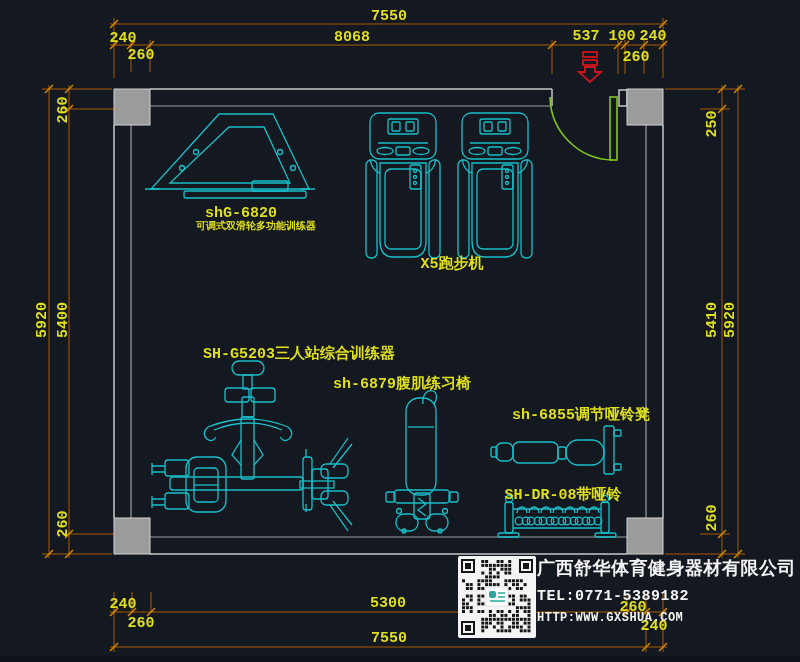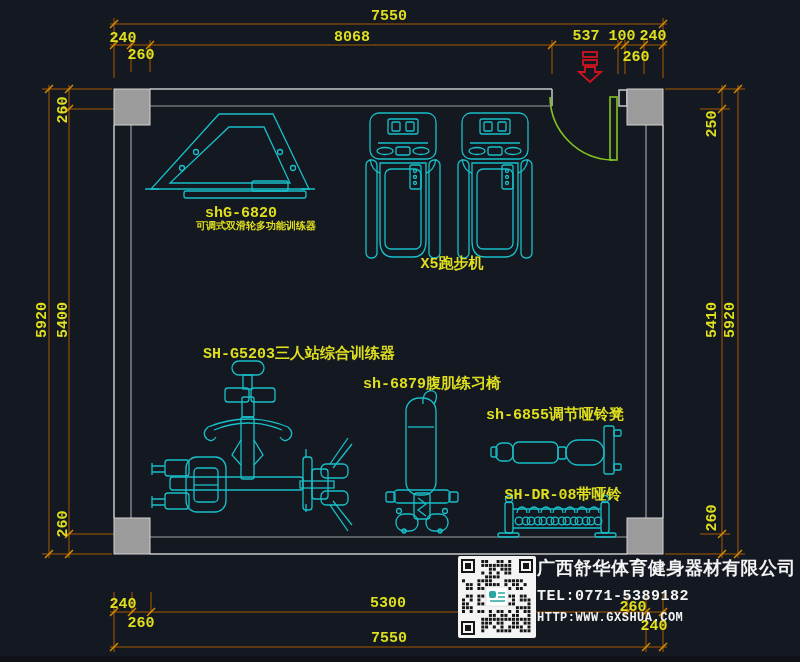--- a/index.html
+++ b/index.html
@@ -422,22 +422,22 @@
   <div class="dim" style="left:141px;top:623px;">260</div>
   <div class="dim" style="left:388px;top:603px;">5300</div>
   <div class="dim" style="left:633px;top:607px;">260</div>
   <div class="dim" style="left:654px;top:626px;">240</div>
   <div class="dim" style="left:389px;top:638px;">7550</div>
 
   <div class="elabel" style="left:241px;top:213px;">shG-6820</div>
   <div class="elabel" style="left:256px;top:227px;font-size:10px;">可调式双滑轮多功能训练器</div>
   <div class="elabel" style="left:452px;top:264px;">X5跑步机</div>
   <div class="elabel" style="left:259px;top:354px;margin-left:40px;">SH-G5203三人站综合训练器</div>
-  <div class="elabel" style="left:432px;top:384px;text-align:right;">sh-6879腹肌练习椅</div>
-  <div class="elabel" style="left:555px;top:415px;text-align:right;">sh-6855调节哑铃凳</div>
+  <div class="elabel" style="left:402px;top:384px;text-align:right;">sh-6879腹肌练习椅</div>
+  <div class="elabel" style="left:581px;top:415px;text-align:right;">sh-6855调节哑铃凳</div>
   <div class="elabel" style="left:563px;top:495px;">SH-DR-08带哑铃</div>
 
   <div class="co co-name">广西舒华体育健身器材有限公司</div>
   <div class="co co-tel">TEL:0771-5389182</div>
   <div class="co co-web">HTTP:WWW.GXSHUA.COM</div>
 
   <div class="edge"></div>
 </div>
 
 </body></html>

